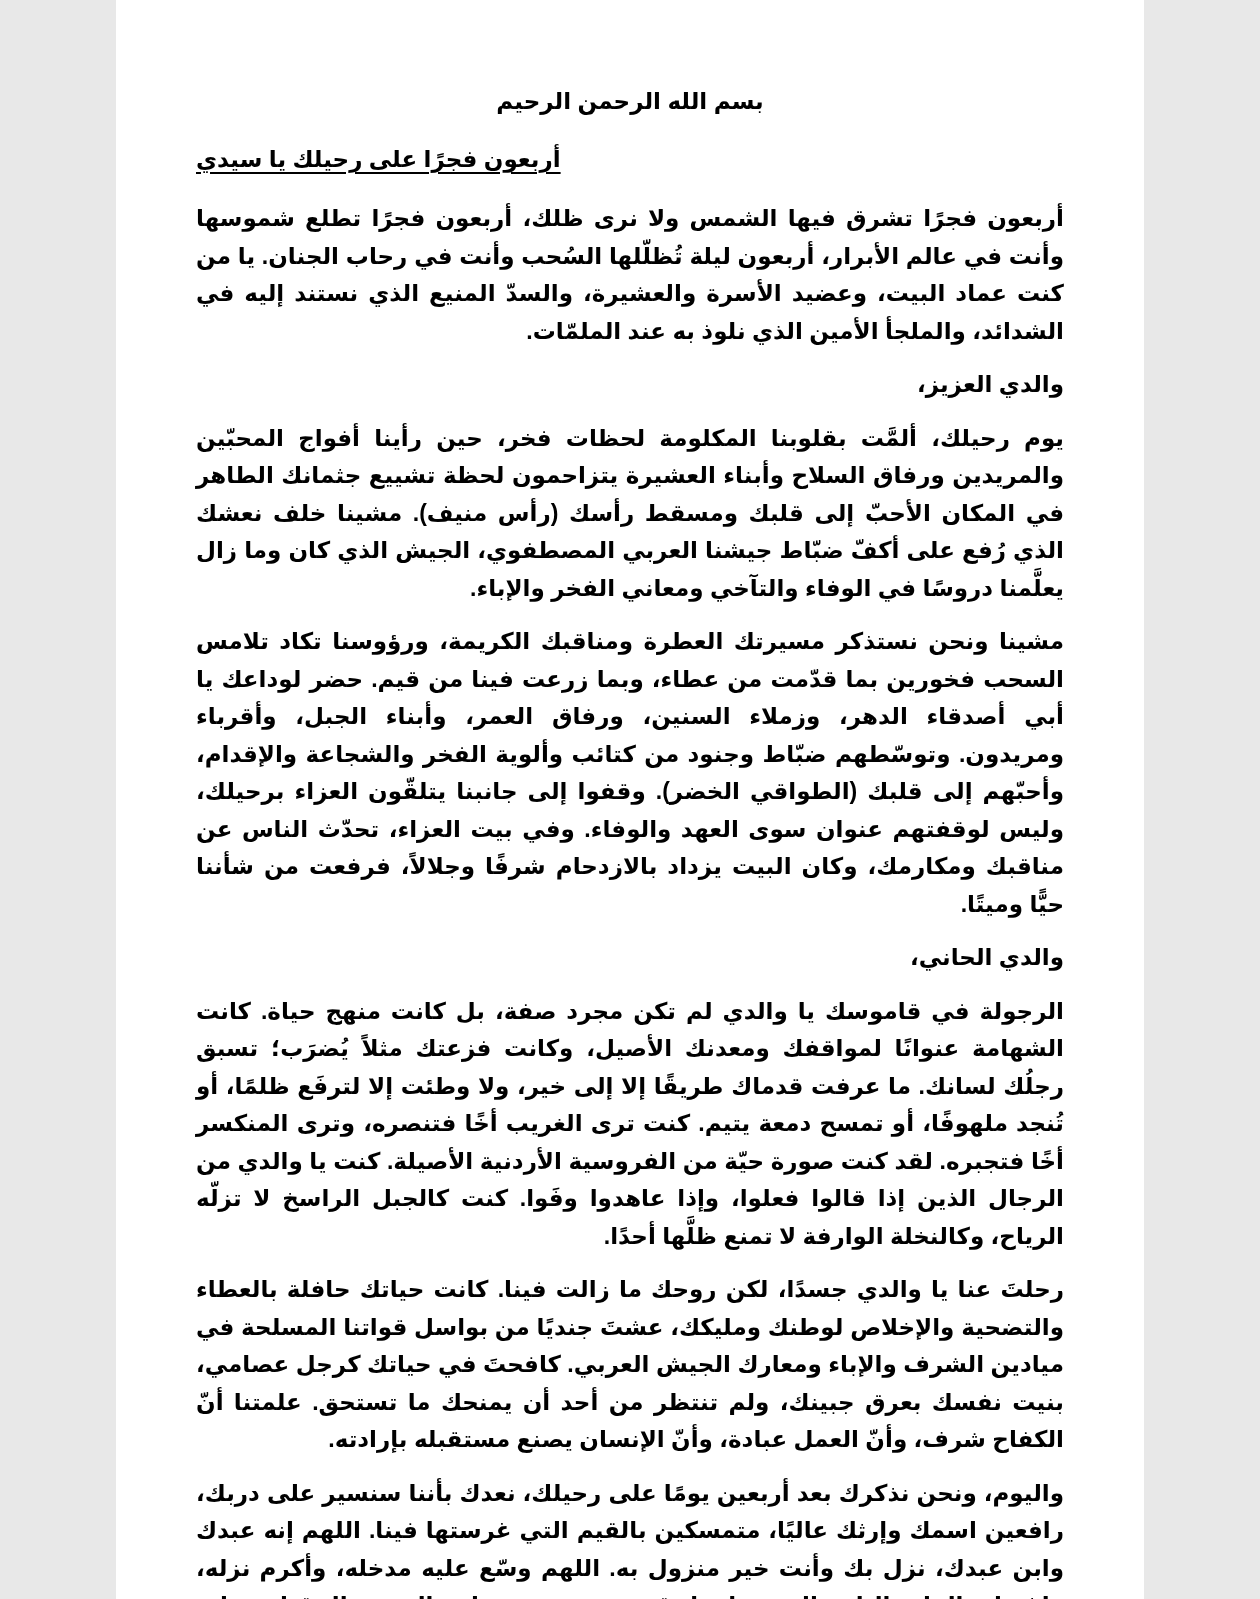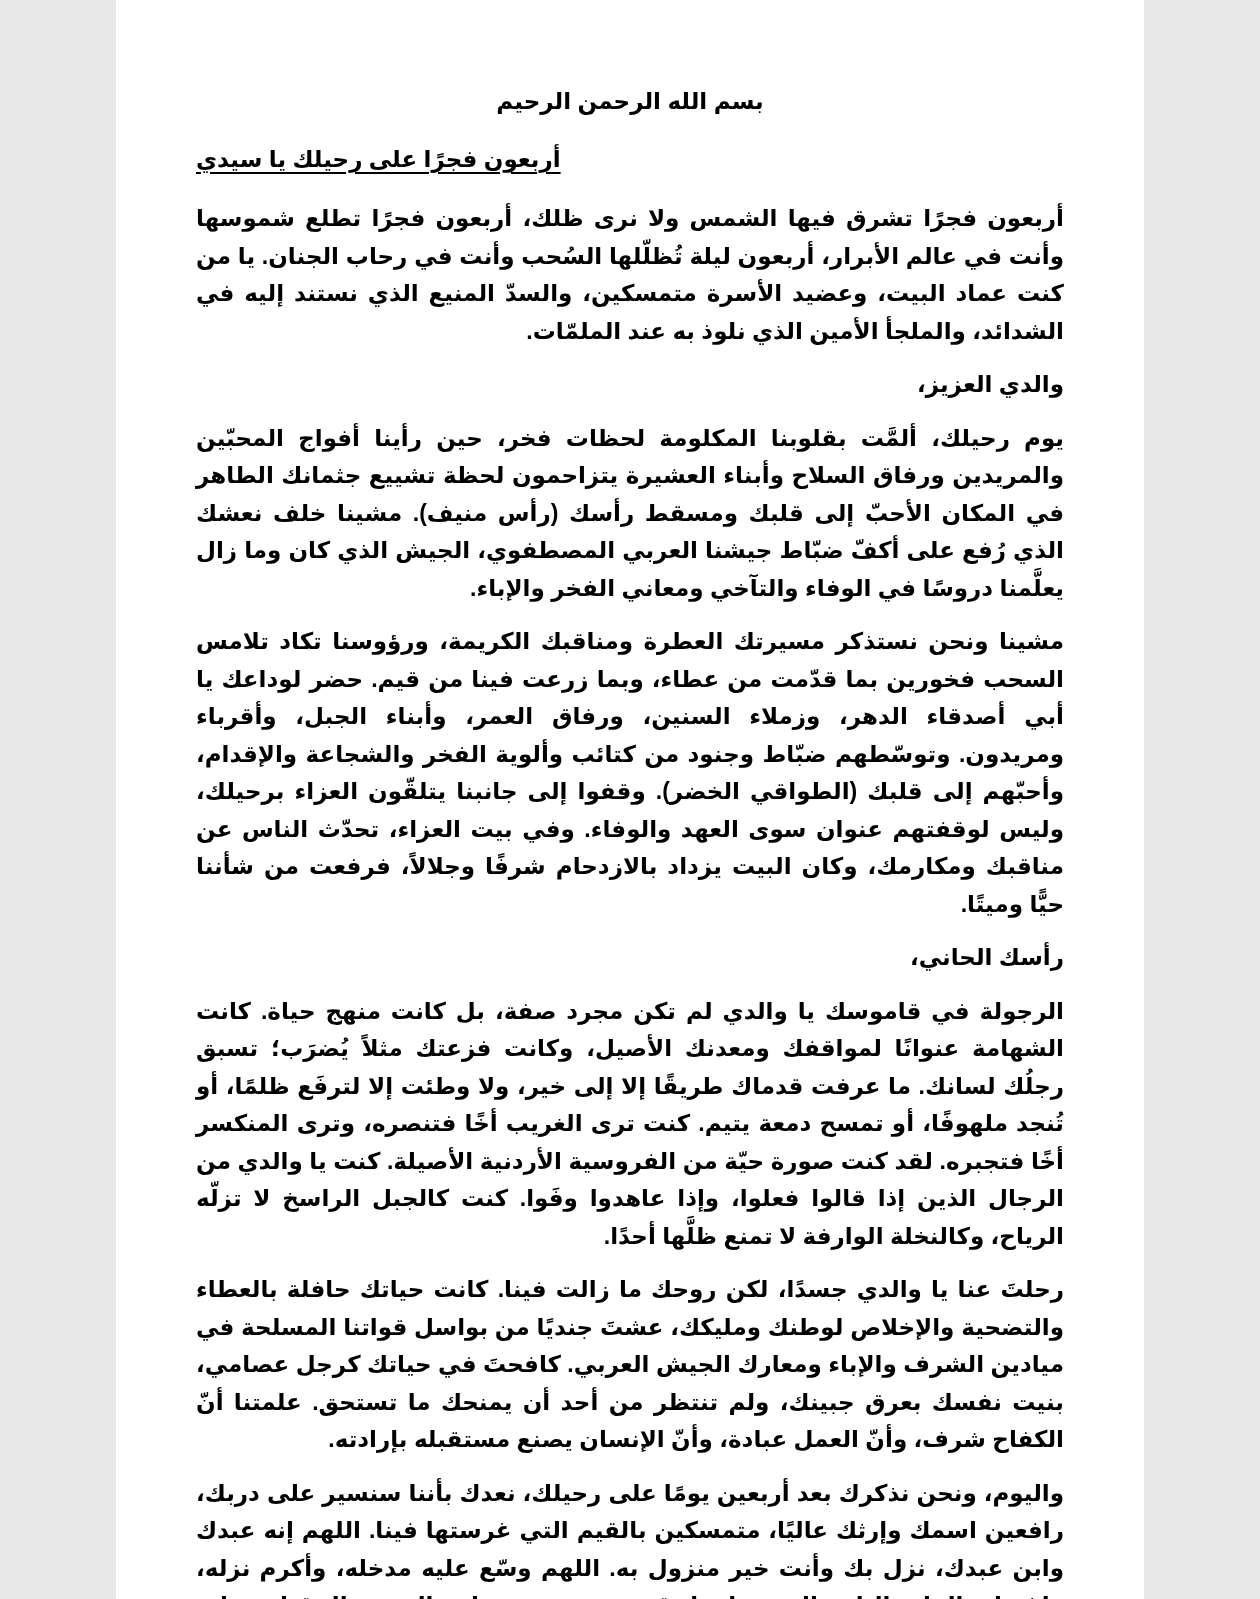--- a/index.html
+++ b/index.html
@@ -60,29 +60,29 @@
 
 <div class="page">
 
   <div class="bismillah">بسم الله الرحمن الرحيم</div>
 
 
   <div class="doc-title">
     <span class="underlined">أربعون فجرًا على رحيلك يا سيدي</span>
   </div>
 
-  <p class="para">أربعون فجرًا تشرق فيها الشمس ولا نرى ظلك، أربعون فجرًا تطلع شموسها وأنت في عالم الأبرار، أربعون ليلة تُظلّلها السُحب وأنت في رحاب الجنان. يا من كنت عماد البيت، وعضيد الأسرة متمسكين، والسدّ المنيع الذي نستند إليه في الشدائد، والملجأ الأمين الذي نلوذ به عند الملمّات.</p>
+  <p class="para">أربعون فجرًا تشرق فيها الشمس ولا نرى ظلك، أربعون فجرًا تطلع شموسها وأنت في عالم الأبرار، أربعون ليلة تُظلّلها السُحب وأنت في رحاب الجنان. يا من كنت عماد البيت، وعضيد الأسرة والعشيرة، والسدّ المنيع الذي نستند إليه في الشدائد، والملجأ الأمين الذي نلوذ به عند الملمّات.</p>
 
   <p class="section-heading">والدي العزيز،</p>
 
   <p class="para">يوم رحيلك، ألمَّت بقلوبنا المكلومة لحظات فخر، حين رأينا أفواج المحبّين والمريدين ورفاق السلاح وأبناء العشيرة يتزاحمون لحظة تشييع جثمانك الطاهر في المكان الأحبّ إلى قلبك ومسقط رأسك (رأس منيف). مشينا خلف نعشك الذي رُفع على أكفّ ضبّاط جيشنا العربي المصطفوي، الجيش الذي كان وما زال يعلَّمنا دروسًا في الوفاء والتآخي ومعاني الفخر والإباء.</p>
 
   <p class="para">مشينا ونحن نستذكر مسيرتك العطرة ومناقبك الكريمة، ورؤوسنا تكاد تلامس السحب فخورين بما قدّمت من عطاء، وبما زرعت فينا من قيم. حضر لوداعك يا أبي أصدقاء الدهر، وزملاء السنين، ورفاق العمر، وأبناء الجبل، وأقرباء ومريدون. وتوسّطهم ضبّاط وجنود من كتائب وألوية الفخر والشجاعة والإقدام، وأحبّهم إلى قلبك (الطواقي الخضر). وقفوا إلى جانبنا يتلقّون العزاء برحيلك، وليس لوقفتهم عنوان سوى العهد والوفاء.  وفي بيت العزاء، تحدّث الناس عن مناقبك ومكارمك، وكان البيت يزداد بالازدحام شرفًا وجلالاً، فرفعت من شأننا حيًّا وميتًا.</p>
 
-  <p class="section-heading">رأسك الحاني،</p>
+  <p class="section-heading">والدي الحاني،</p>
 
   <p class="para">الرجولة في قاموسك يا والدي لم تكن مجرد صفة، بل كانت منهج حياة. كانت الشهامة عنوانًا لمواقفك ومعدنك الأصيل، وكانت فزعتك مثلاً يُضرَب؛ تسبق رجلُك لسانك. ما عرفت قدماك طريقًا إلا إلى خير، ولا وطئت إلا لترفَع ظلمًا، أو تُنجد ملهوفًا، أو تمسح دمعة يتيم. كنت ترى الغريب أخًا فتنصره، وترى المنكسر أخًا فتجبره. لقد كنت صورة حيّة من الفروسية الأردنية الأصيلة. كنت يا والدي من الرجال الذين إذا قالوا فعلوا، وإذا عاهدوا وفَوا. كنت كالجبل الراسخ لا تزلّه الرياح، وكالنخلة الوارفة لا تمنع ظلَّها أحدًا.</p>
 
   <p class="para">رحلتَ عنا يا والدي جسدًا، لكن روحك ما زالت فينا. كانت حياتك حافلة بالعطاء والتضحية والإخلاص لوطنك ومليكك، عشتَ جنديًا من بواسل قواتنا المسلحة في ميادين الشرف والإباء ومعارك الجيش العربي.  كافحتَ في حياتك كرجل عصامي، بنيت نفسك بعرق جبينك، ولم تنتظر من أحد أن يمنحك ما تستحق. علمتنا أنّ الكفاح شرف، وأنّ العمل عبادة، وأنّ الإنسان يصنع مستقبله بإرادته.</p>
 
   <p class="para">واليوم، ونحن نذكرك بعد أربعين يومًا على رحيلك، نعدك بأننا سنسير على دربك، رافعين اسمك وإرثك عاليًا، متمسكين بالقيم التي غرستها فينا.  اللهم إنه عبدك وابن عبدك، نزل بك وأنت خير منزول به. اللهم وسّع عليه مدخله، وأكرم نزله، واغسله بالماء والثلج والبرد، واجعل قبره روضة من رياض الجنة، والحقنا به على خير يا أرحم الراحمين.</p>
 
 </div>
 
 </body></html>

